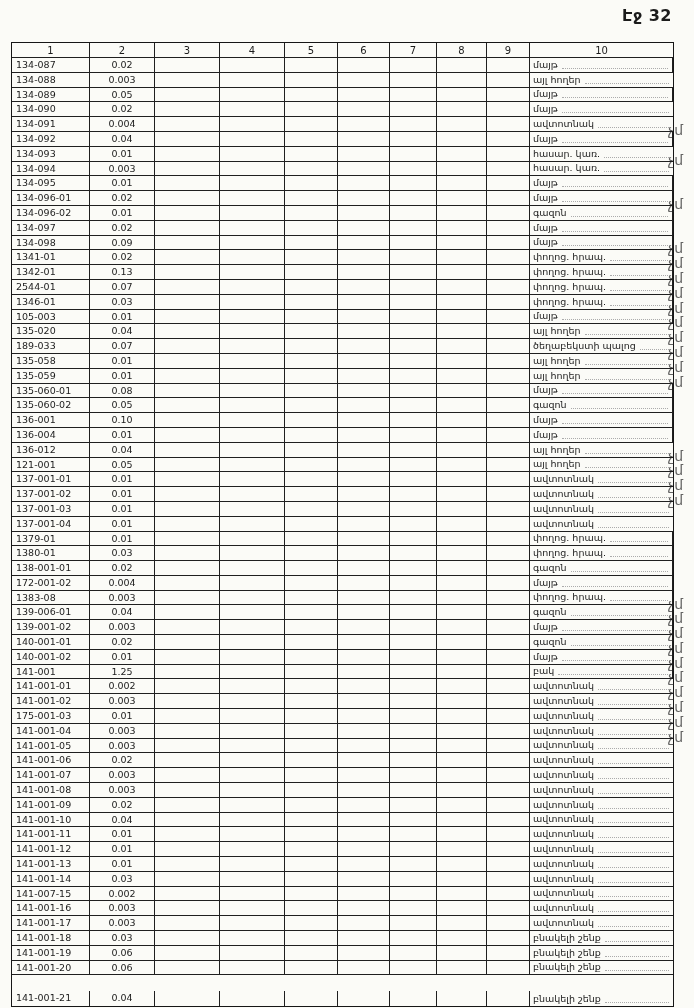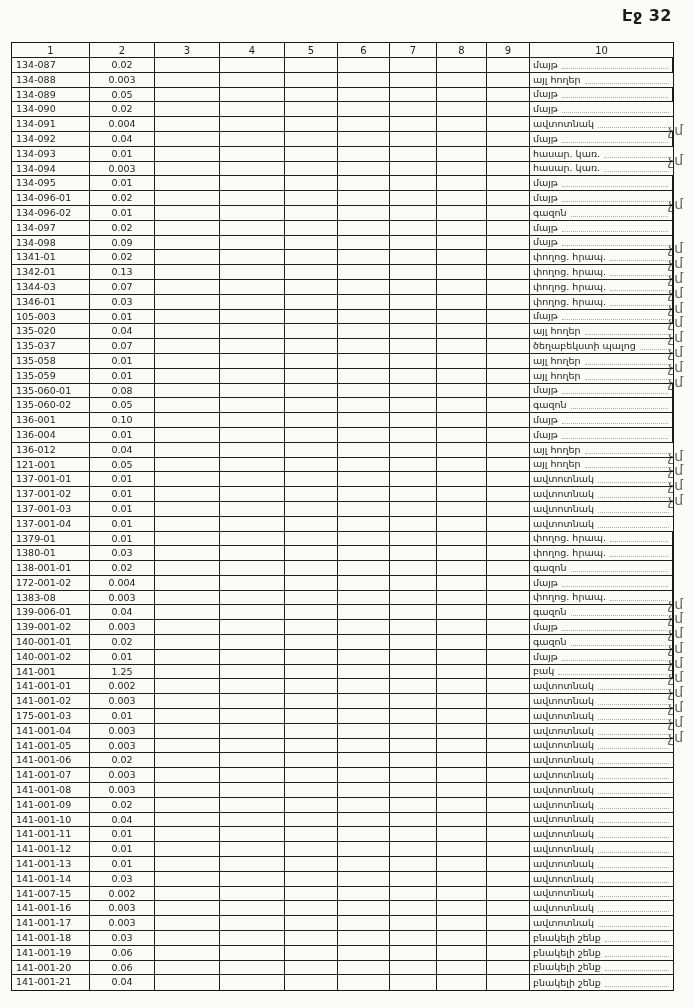--- a/index.html
+++ b/index.html
@@ -25,21 +25,21 @@
   }
   .cell{
     box-sizing:border-box;
     border-right:1px solid #1f1f1f;
     border-bottom:1px solid #1f1f1f;
     height:14.8px;
     font-size:9.5px;line-height:14.2px;
     overflow:hidden;white-space:nowrap;
   }
   .row .cell:last-child{border-right:none;}
-  .row:last-child .cell{border-bottom:none;}
+  .row:last-child .cell{border-bottom:none;margin-top:16px;}
   .hc{height:15px;text-align:center;font-size:10px;line-height:15px;background:#fbfbf7;}
   .c1{padding-left:4px;}
   .c2{text-align:center;}
   .c10{display:flex;align-items:center;padding:0 3px;}
   .c10 .txt{flex:none;}
   .leader{flex:1;align-self:flex-end;height:0;border-bottom:1px dotted #ababab;margin:0 1px 3px 4px;}
   .note{
     position:absolute;left:656px;top:16px;
     font-size:14px;color:#4a4a4a;letter-spacing:.5px;opacity:.85;margin-top:48px;
   }
@@ -292,21 +292,21 @@
         <div class="cell c7"></div>
         <div class="cell c8"></div>
         <div class="cell c9"></div>
         <div class="cell c10">
           <span class="txt">փողոց. հրապ.</span>
           <span class="leader"></span>
         </div>
         <span class="note">չմ</span>
       </div>
       <div class="row">
-        <div class="cell c1">1344-03</div>
+        <div class="cell c1">2544-01</div>
         <div class="cell c2">0.07</div>
         <div class="cell c3"></div>
         <div class="cell c4"></div>
         <div class="cell c5"></div>
         <div class="cell c6"></div>
         <div class="cell c7"></div>
         <div class="cell c8"></div>
         <div class="cell c9"></div>
         <div class="cell c10">
           <span class="txt">փողոց. հրապ.</span>
@@ -355,21 +355,21 @@
         <div class="cell c6"></div>
         <div class="cell c7"></div>
         <div class="cell c8"></div>
         <div class="cell c9"></div>
         <div class="cell c10">
           <span class="txt">այլ հողեր</span>
           <span class="leader"></span>
         </div>
       </div>
       <div class="row">
-        <div class="cell c1">135-037</div>
+        <div class="cell c1">189-033</div>
         <div class="cell c2">0.07</div>
         <div class="cell c3"></div>
         <div class="cell c4"></div>
         <div class="cell c5"></div>
         <div class="cell c6"></div>
         <div class="cell c7"></div>
         <div class="cell c8"></div>
         <div class="cell c9"></div>
         <div class="cell c10">
           <span class="txt">ծեղաբեկստի պալոց</span>

